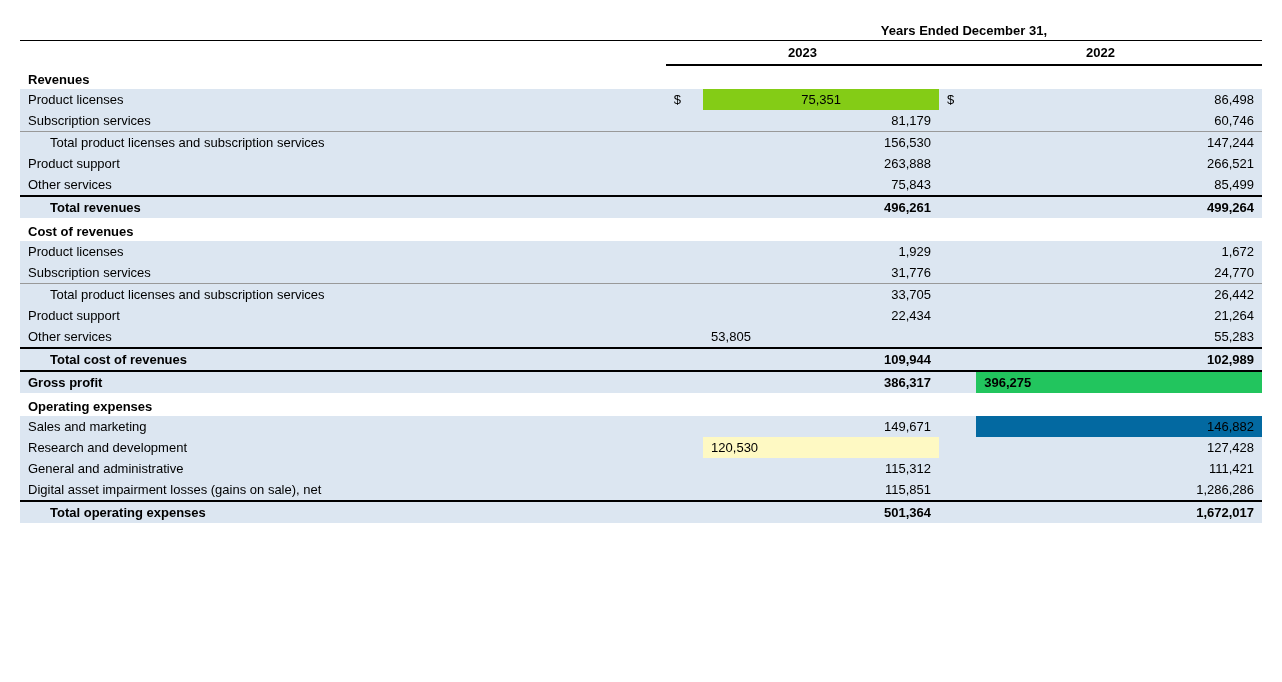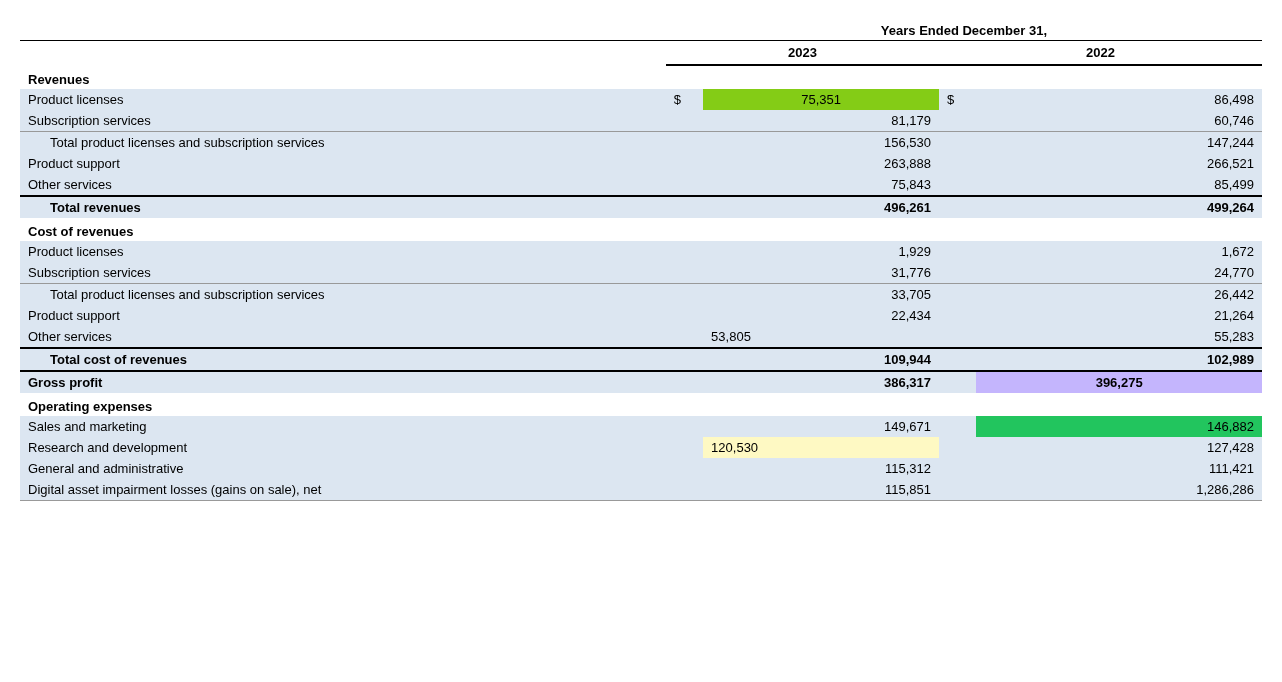--- a/index.html
+++ b/index.html
@@ -141,31 +141,31 @@
       <td style="background:#dce6f1; font-weight:bold; border-top:2px solid #000;"></td>
       <td style="background:#dce6f1; font-weight:bold; text-align:right; border-top:2px solid #000;">109,944</td>
       <td style="background:#dce6f1; font-weight:bold; border-top:2px solid #000;"></td>
       <td style="background:#dce6f1; font-weight:bold; text-align:right; border-top:2px solid #000;">102,989</td>
     </tr>
       <tr>
       <td style="background:#dce6f1; font-weight:bold; border-top:2px solid #000;">Gross profit</td>
       <td style="background:#dce6f1; font-weight:bold; border-top:2px solid #000;"></td>
       <td style="background:#dce6f1; font-weight:bold; text-align:right; border-top:2px solid #000;">386,317</td>
       <td style="background:#dce6f1; font-weight:bold; border-top:2px solid #000;"></td>
-      <td style="background:#c4b5fd; font-weight:bold; text-align:center; border-top:2px solid #000;">396,275</td>
+      <td style="background:#22c55e; font-weight:bold; text-align:left; border-top:2px solid #000;">396,275</td>
     </tr>
       <tr>
       <td colspan="5" style="font-weight:bold; padding-top:6px; padding-bottom:2px; background:#fff;">Operating expenses</td>
     </tr>
       <tr>
       <td style="background:#dce6f1;">Sales and marketing</td>
       <td style="background:#dce6f1;"></td>
       <td style="background:#dce6f1; text-align:right;">149,671</td>
       <td style="background:#dce6f1;"></td>
-      <td style="background:#22c55e; text-align:right;">146,882</td>
+      <td style="background:#0369a1; text-align:right;">146,882</td>
     </tr>
       <tr>
       <td style="background:#dce6f1;">Research and development</td>
       <td style="background:#dce6f1;"></td>
       <td style="background:#fef9c3; text-align:left;">120,530</td>
       <td style="background:#dce6f1;"></td>
       <td style="background:#dce6f1; text-align:right;">127,428</td>
     </tr>
       <tr>
       <td style="background:#dce6f1;">General and administrative</td>
@@ -174,14 +174,21 @@
       <td style="background:#dce6f1;"></td>
       <td style="background:#dce6f1; text-align:right;">111,421</td>
     </tr>
       <tr>
       <td style="background:#dce6f1; border-bottom:1px solid #999;">Digital asset impairment losses (gains on sale), net</td>
       <td style="background:#dce6f1; border-bottom:1px solid #999;"></td>
       <td style="background:#dce6f1; text-align:right; border-bottom:1px solid #999;">115,851</td>
       <td style="background:#dce6f1; border-bottom:1px solid #999;"></td>
       <td style="background:#dce6f1; text-align:right; border-bottom:1px solid #999;">1,286,286</td>
     </tr>
+      <tr>
+      <td style="background:#dce6f1; font-weight:bold; padding-left:30px; border-top:2px solid #000;">Total operating expenses</td>
+      <td style="background:#dce6f1; font-weight:bold; border-top:2px solid #000;"></td>
+      <td style="background:#dce6f1; font-weight:bold; text-align:right; border-top:2px solid #000;">501,364</td>
+      <td style="background:#dce6f1; font-weight:bold; border-top:2px solid #000;"></td>
+      <td style="background:#dce6f1; font-weight:bold; text-align:right; border-top:2px solid #000;">1,672,017</td>
+    </tr>
     </tbody>
 </table>
 
 </body></html>

